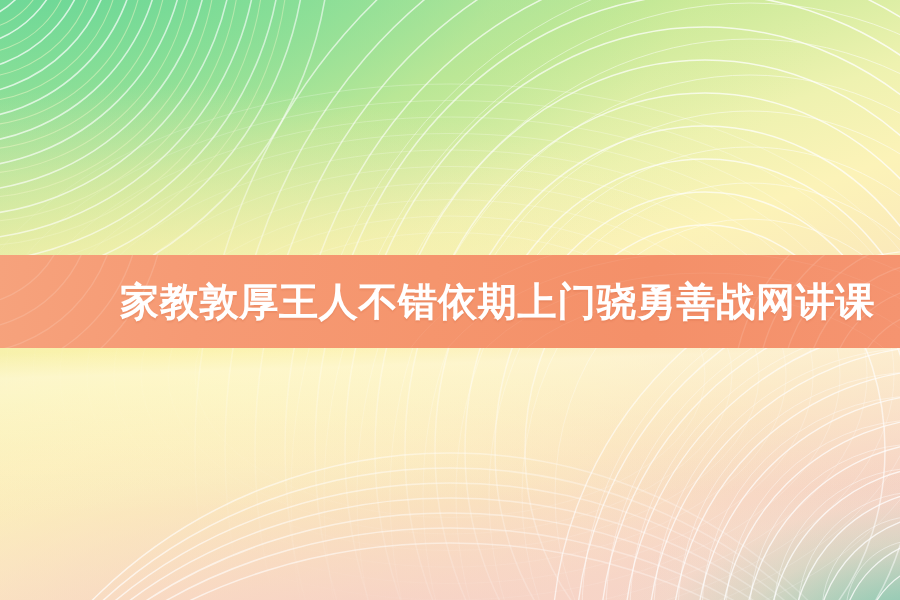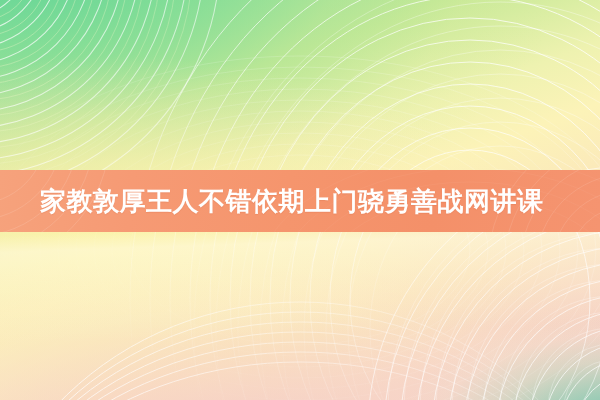--- a/index.html
+++ b/index.html
@@ -112,21 +112,21 @@
   }
   .banner-texture {
     position: absolute;
     inset: 0;
     pointer-events: none;
     opacity: 0.30;
   }
   .banner-title {
     position: relative;
     z-index: 2;
-    margin-left: 40px;
+    margin-left: 80px;
     color: #ffffff;
     font-size: 26px;
     font-weight: bold;
     letter-spacing: 0.5px;
     line-height: 1;
     white-space: nowrap;
     text-shadow: 0 1px 1px rgba(198,96,58,0.18);
     text-align: center;
   }
 </style>

